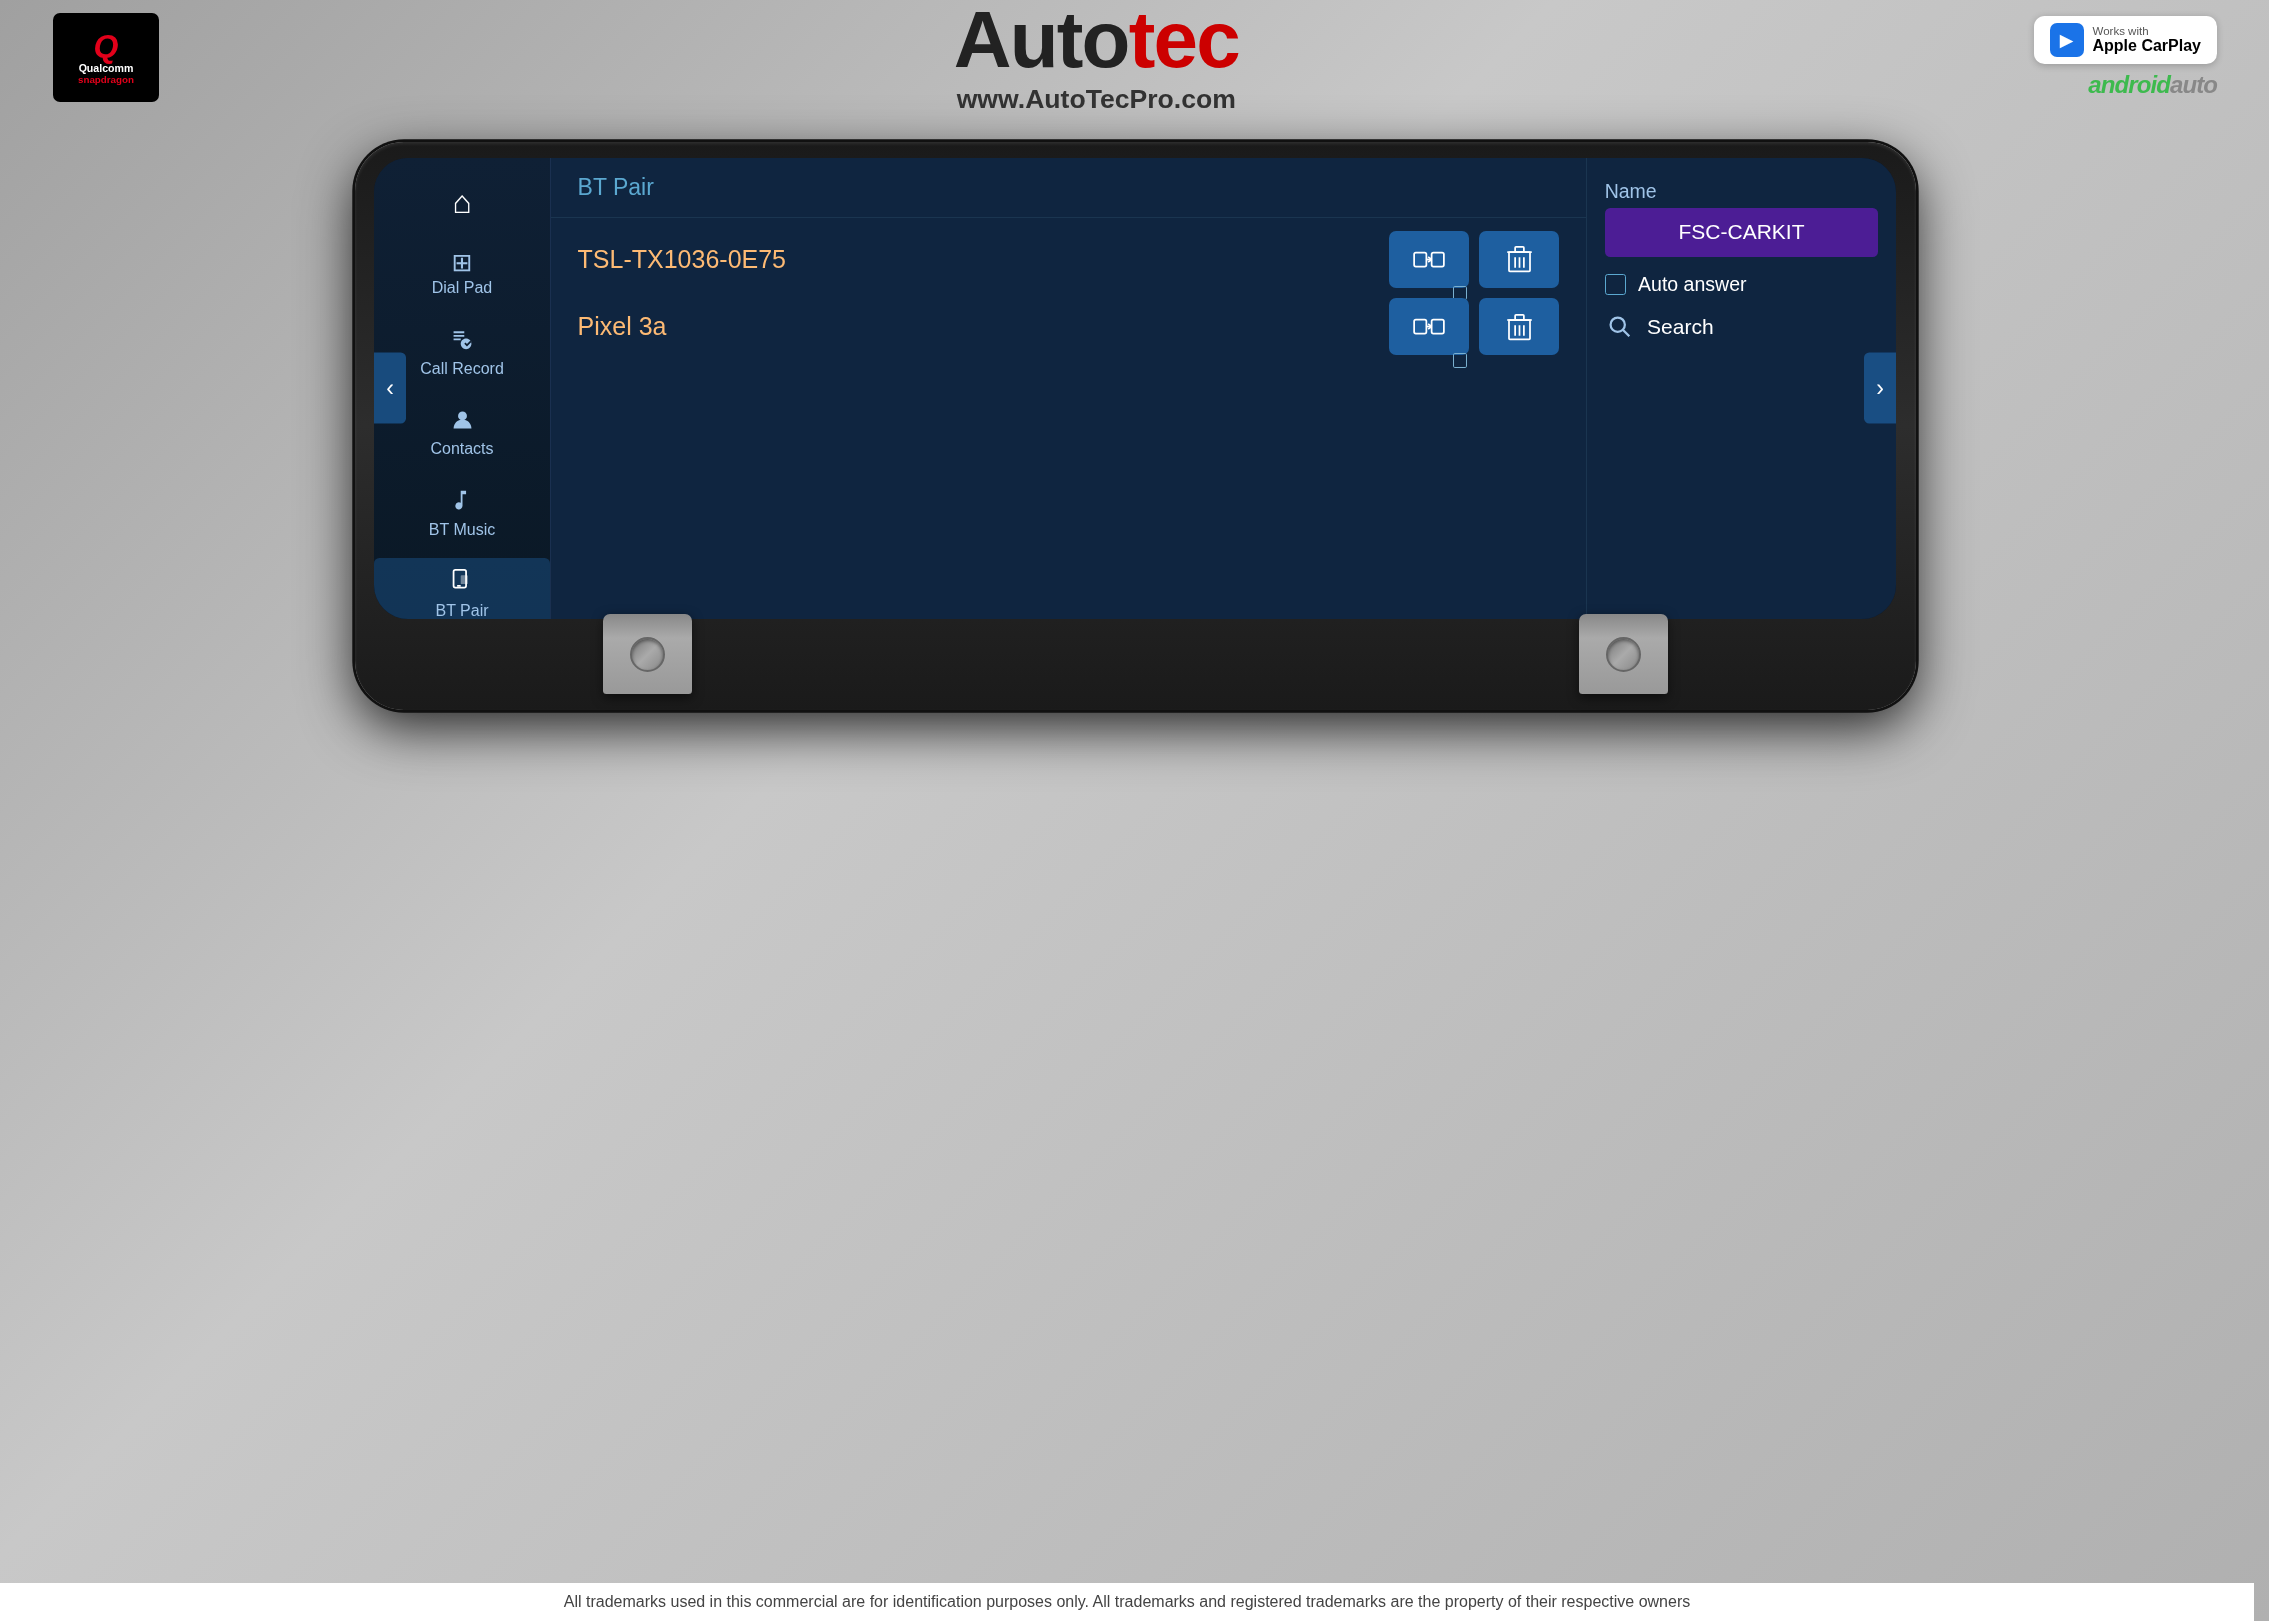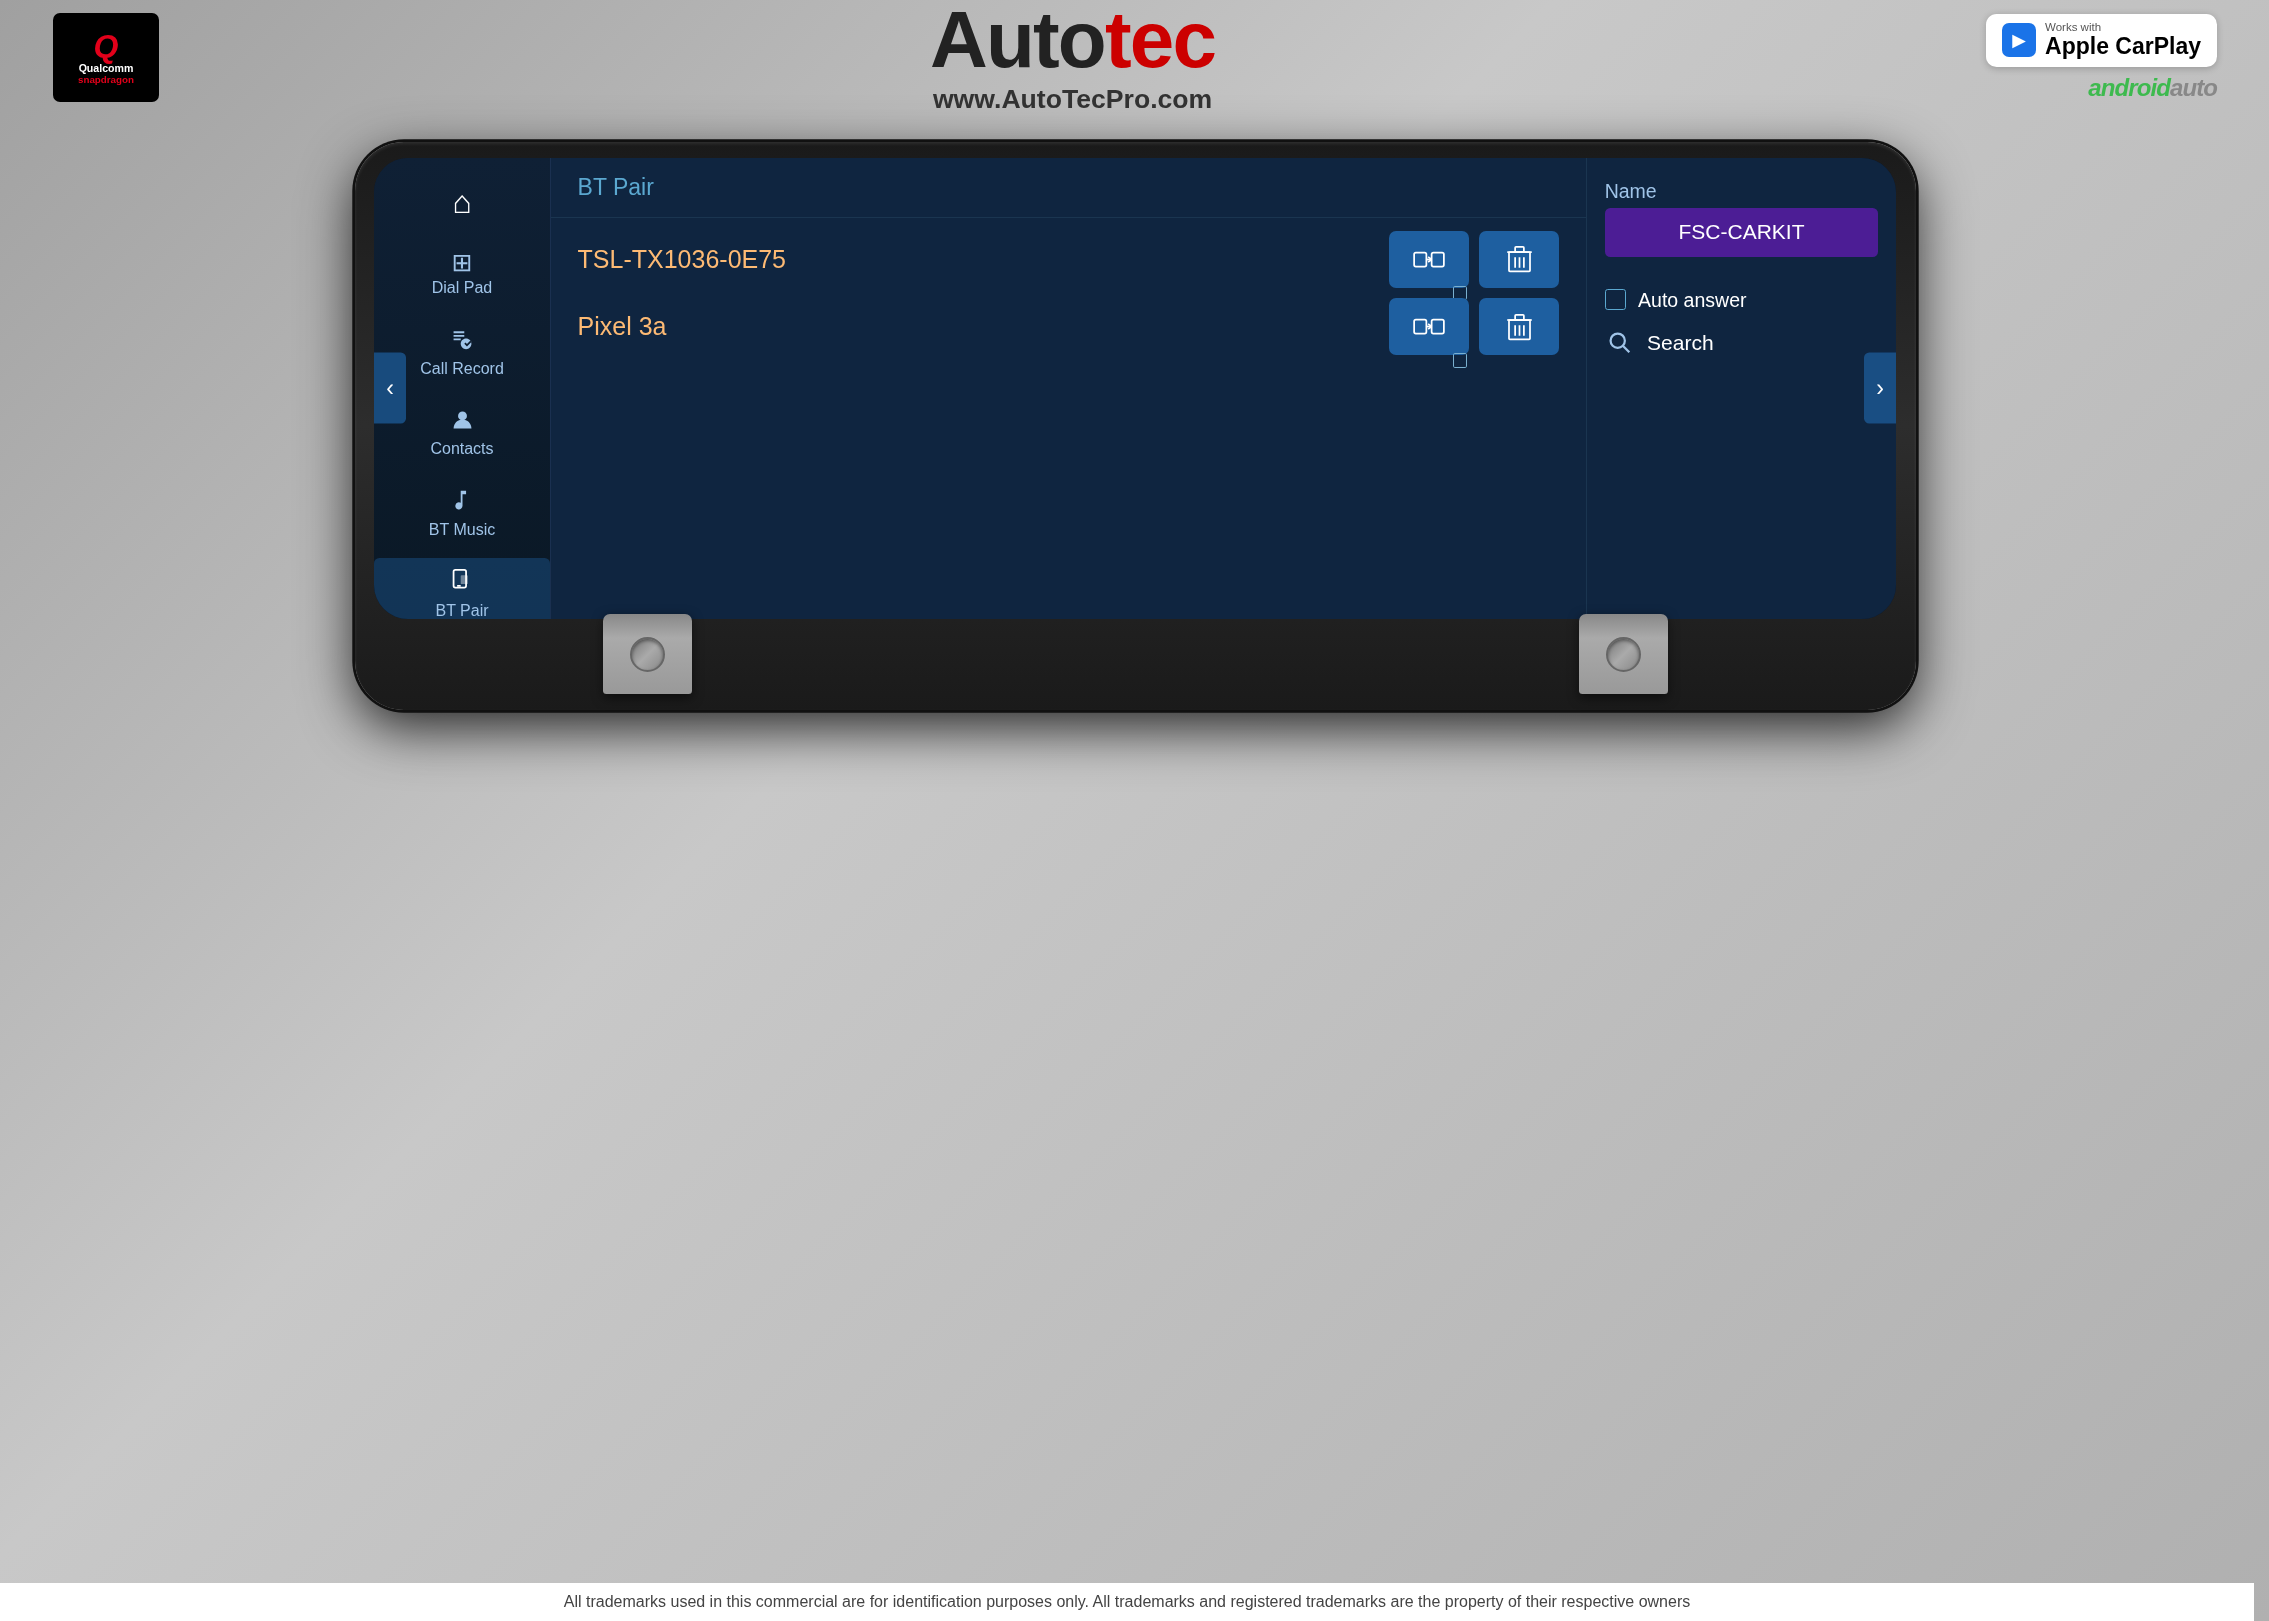--- a/index.html
+++ b/index.html
@@ -69,21 +69,21 @@
       display: flex;
       align-items: center;
       gap: 8.9px;
       box-shadow: 0 1.8px 7px rgba(0,0,0,0.2);
     }
     .apple-carplay-badge .works-with {
       font-size: 11.5px;
       color: #555;
     }
     .apple-carplay-badge .carplay-text {
-      font-size: 23px;
+      font-size: 16px;
       font-weight: bold;
       color: #000;
     }
     .apple-carplay-icon {
       background: #1a73e8;
       border-radius: 7px;
       width: 34px;
       height: 34px;
       display: flex;
       align-items: center;
@@ -303,25 +303,24 @@
       border-radius: 5.3px;
       padding: 12.4px 14px;
       color: white;
       font-size: 21px;
       text-align: center;
       width: 100%;
     }
 
     .auto-answer-row {
       display: flex;
-      align-items: flex-start;
+      align-items: center;
       gap: 12.4px;
       color: white;
       font-size: 19.5px;
-      margin-top: 16px;
     }
 
     .checkbox {
       width: 21px;
       height: 21px;
       border: 1.8px solid #5ba8d0;
       background: transparent;
       border-radius: 2.7px;
       flex-shrink: 0;
     }

